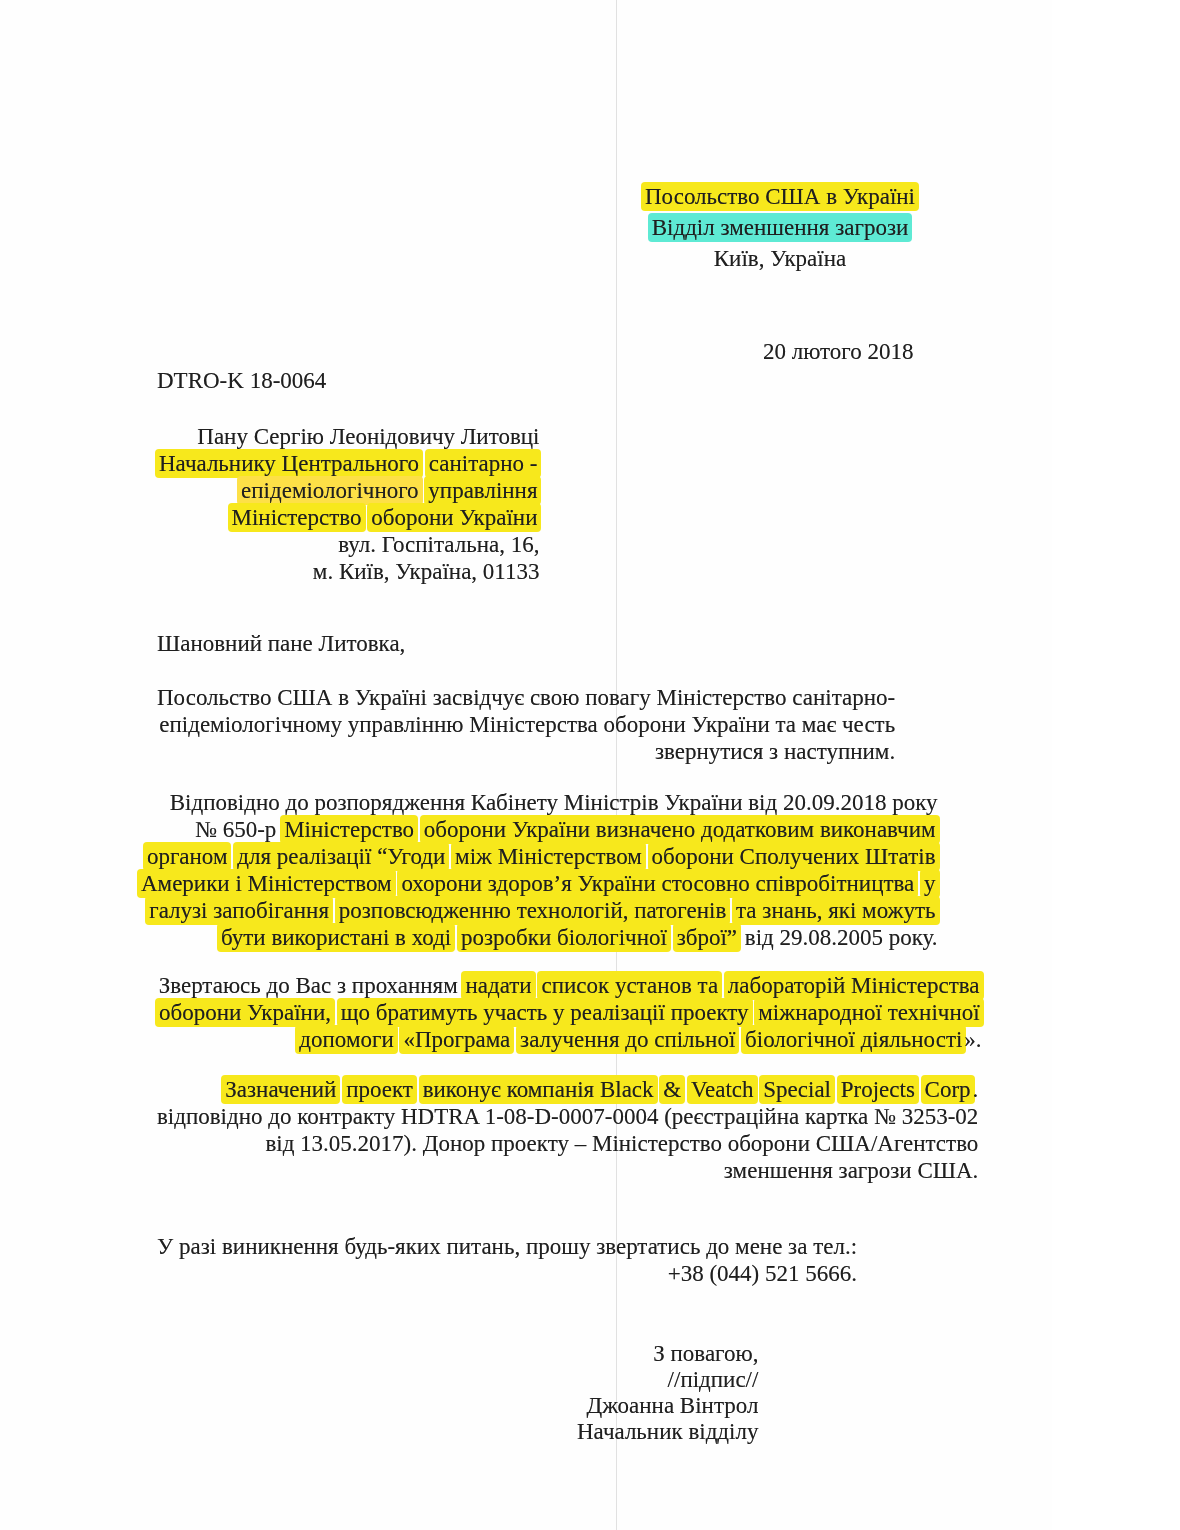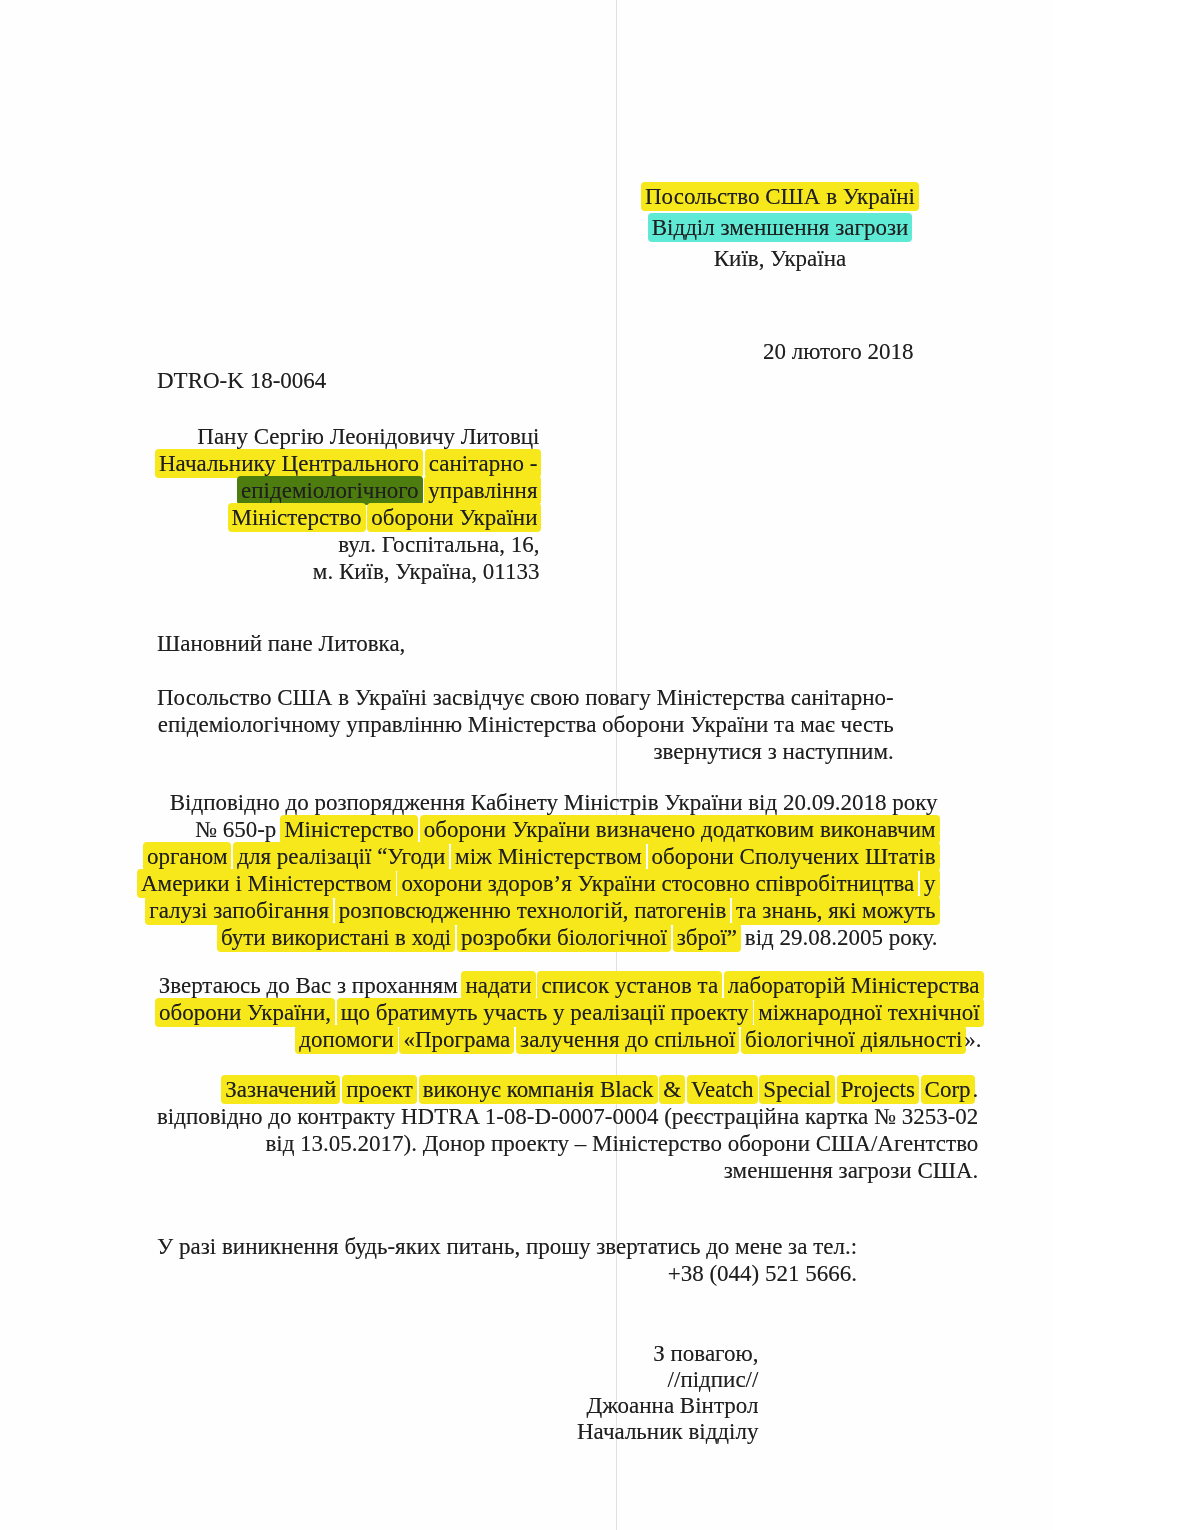--- a/index.html
+++ b/index.html
@@ -51,30 +51,30 @@
       </div>
       <div class="block" data-name="date-line">
         <div class="line" data-name="text-line"><span class="seg" data-name="plain-text">20 лютого 2018</span></div>
       </div>
       <div class="block" data-name="ref-number">
         <div class="line" data-name="text-line"><span class="seg" data-name="plain-text">DTRO-K 18-0064</span></div>
       </div>
       <div class="block" data-name="address-block">
         <div class="line" data-name="text-line"><span class="seg" data-name="plain-text">Пану Сергію Леонідовичу Литовці</span></div>
         <div class="line" data-name="text-line"><span class="seg hl" data-name="highlighted-text" style="background: rgb(247, 232, 28);">Начальнику Центрального</span> <span class="seg hl" data-name="highlighted-text" style="background: rgb(247, 232, 28);">санітарно -</span></div>
-        <div class="line" data-name="text-line"><span class="seg hl" data-name="highlighted-text" style="background: #4d7c0f; margin-left: 37px;">епідеміологічного</span> <span class="seg hl" data-name="highlighted-text" style="background: rgb(247, 232, 28);">управління</span></div>
+        <div class="line" data-name="text-line"><span class="seg hl" data-name="highlighted-text" style="background: #fde047; margin-left: 37px;">епідеміологічного</span> <span class="seg hl" data-name="highlighted-text" style="background: rgb(247, 232, 28);">управління</span></div>
         <div class="line" data-name="text-line"><span class="seg hl" data-name="highlighted-text" style="background: rgb(247, 232, 28);">Міністерство</span> <span class="seg hl" data-name="highlighted-text" style="background: rgb(247, 232, 28);">оборони України</span></div>
         <div class="line" data-name="text-line"><span class="seg" data-name="plain-text">вул. Госпітальна, 16,</span></div>
         <div class="line" data-name="text-line"><span class="seg" data-name="plain-text">м. Київ, Україна, 01133</span></div>
       </div>
       <div class="block" data-name="salutation">
         <div class="line" data-name="text-line"><span class="seg" data-name="plain-text">Шановний пане Литовка,</span></div>
       </div>
       <div class="block" data-name="paragraph-respect">
-        <div class="line" data-name="text-line"><span class="seg" data-name="plain-text">Посольство США в Україні засвідчує свою повагу Міністерства санітарно-</span></div>
+        <div class="line" data-name="text-line"><span class="seg" data-name="plain-text">Посольство США в Україні засвідчує свою повагу Міністерство санітарно-</span></div>
         <div class="line" data-name="text-line"><span class="seg" data-name="plain-text">епідеміологічному управлінню Міністерства оборони України та має честь</span></div>
         <div class="line" data-name="text-line"><span class="seg" data-name="plain-text">звернутися з наступним.</span></div>
       </div>
       <div class="block" data-name="paragraph-agreement">
         <div class="line" data-name="text-line"><span class="seg" data-name="plain-text">Відповідно до розпорядження Кабінету Міністрів України від 20.09.2018 року</span></div>
         <div class="line" data-name="text-line"><span class="seg" data-name="plain-text">№ 650-р</span> <span class="seg hl" data-name="highlighted-text" style="background: rgb(247, 232, 28);">Міністерство</span> <span class="seg hl" data-name="highlighted-text" style="background: rgb(247, 232, 28);">оборони України визначено додатковим виконавчим</span></div>
         <div class="line" data-name="text-line"><span class="seg hl" data-name="highlighted-text" style="background: rgb(247, 232, 28);">органом</span> <span class="seg hl" data-name="highlighted-text" style="background: rgb(247, 232, 28);">для реалізації “Угоди</span> <span class="seg hl" data-name="highlighted-text" style="background: rgb(247, 232, 28);">між Міністерством</span> <span class="seg hl" data-name="highlighted-text" style="background: rgb(247, 232, 28);">оборони Сполучених Штатів</span></div>
         <div class="line" data-name="text-line"><span class="seg hl" data-name="highlighted-text" style="background: rgb(247, 232, 28);">Америки і Міністерством</span> <span class="seg hl" data-name="highlighted-text" style="background: rgb(247, 232, 28);">охорони здоров’я України стосовно співробітництва</span> <span class="seg hl" data-name="highlighted-text" style="background: rgb(247, 232, 28);">у</span></div>
         <div class="line" data-name="text-line"><span class="seg hl" data-name="highlighted-text" style="background: rgb(247, 232, 28);">галузі запобігання</span> <span class="seg hl" data-name="highlighted-text" style="background: rgb(247, 232, 28);">розповсюдженню технологій, патогенів</span> <span class="seg hl" data-name="highlighted-text" style="background: rgb(247, 232, 28);">та знань, які можуть</span></div>
         <div class="line" data-name="text-line"><span class="seg hl" data-name="highlighted-text" style="background: rgb(247, 232, 28);">бути використані в ході</span> <span class="seg hl" data-name="highlighted-text" style="background: rgb(247, 232, 28);">розробки біологічної</span> <span class="seg hl" data-name="highlighted-text" style="background: rgb(247, 232, 28);">зброї”</span> <span class="seg" data-name="plain-text">від 29.08.2005 року.</span></div>

